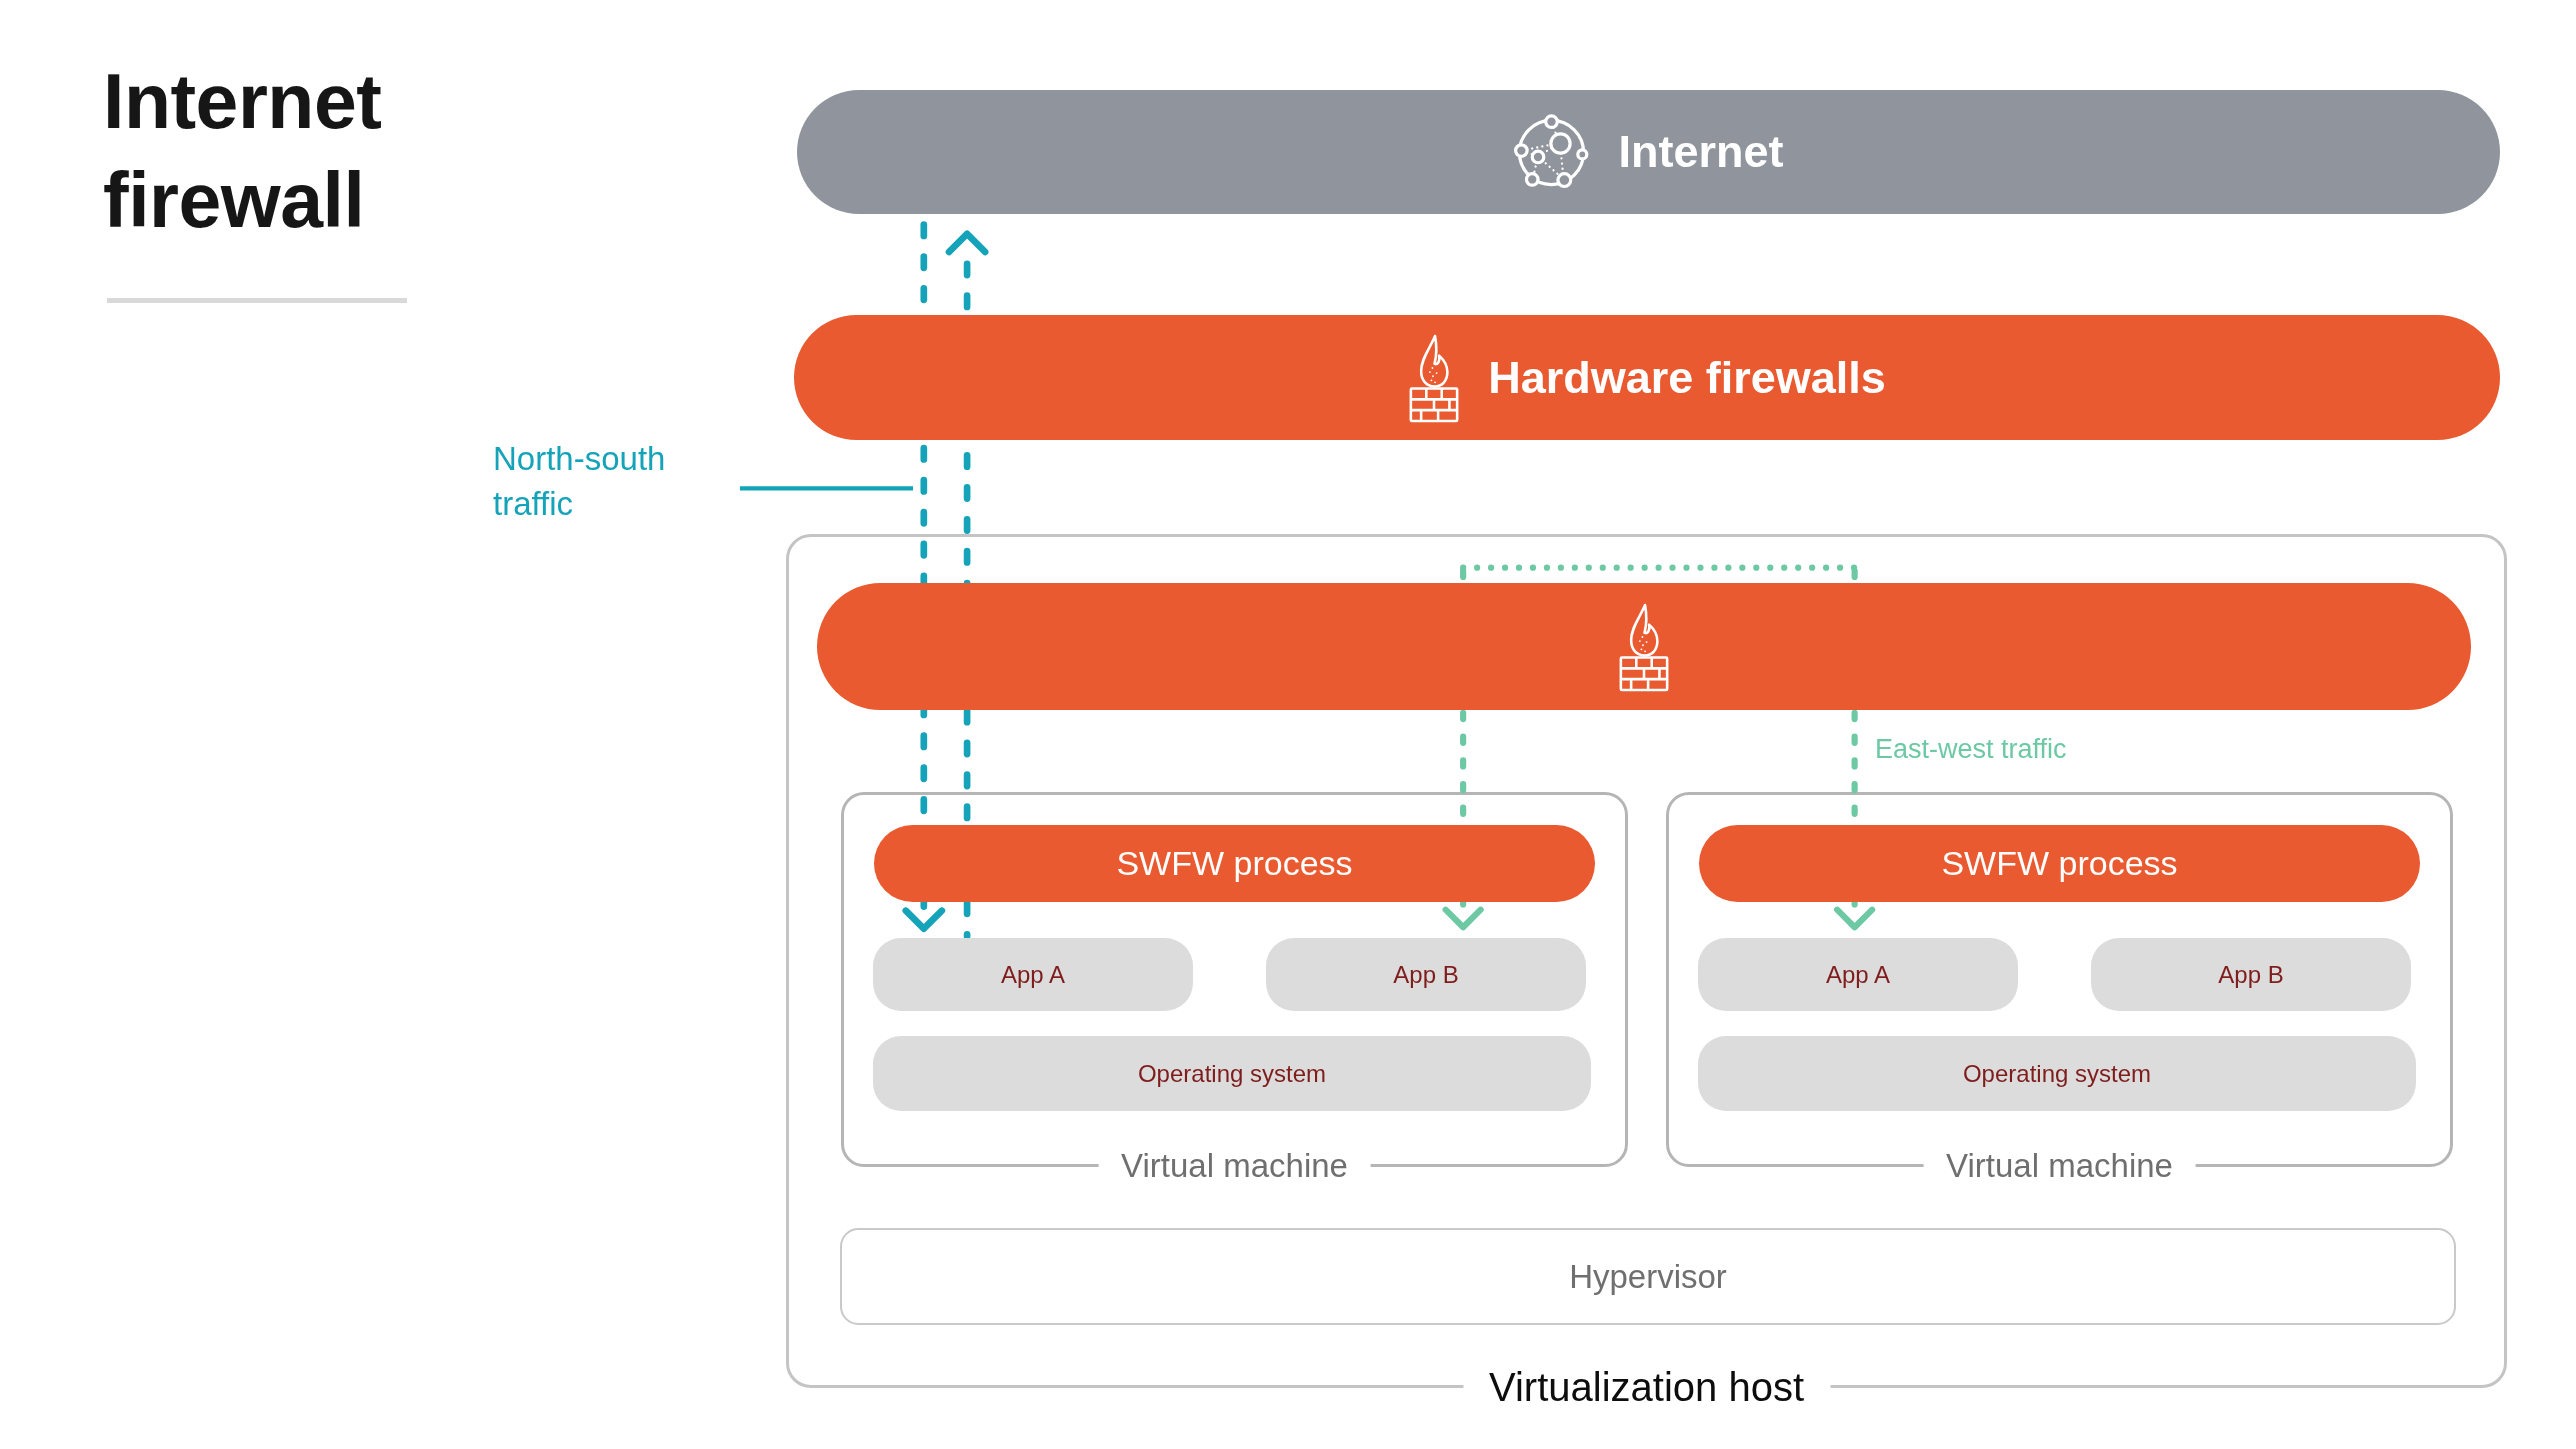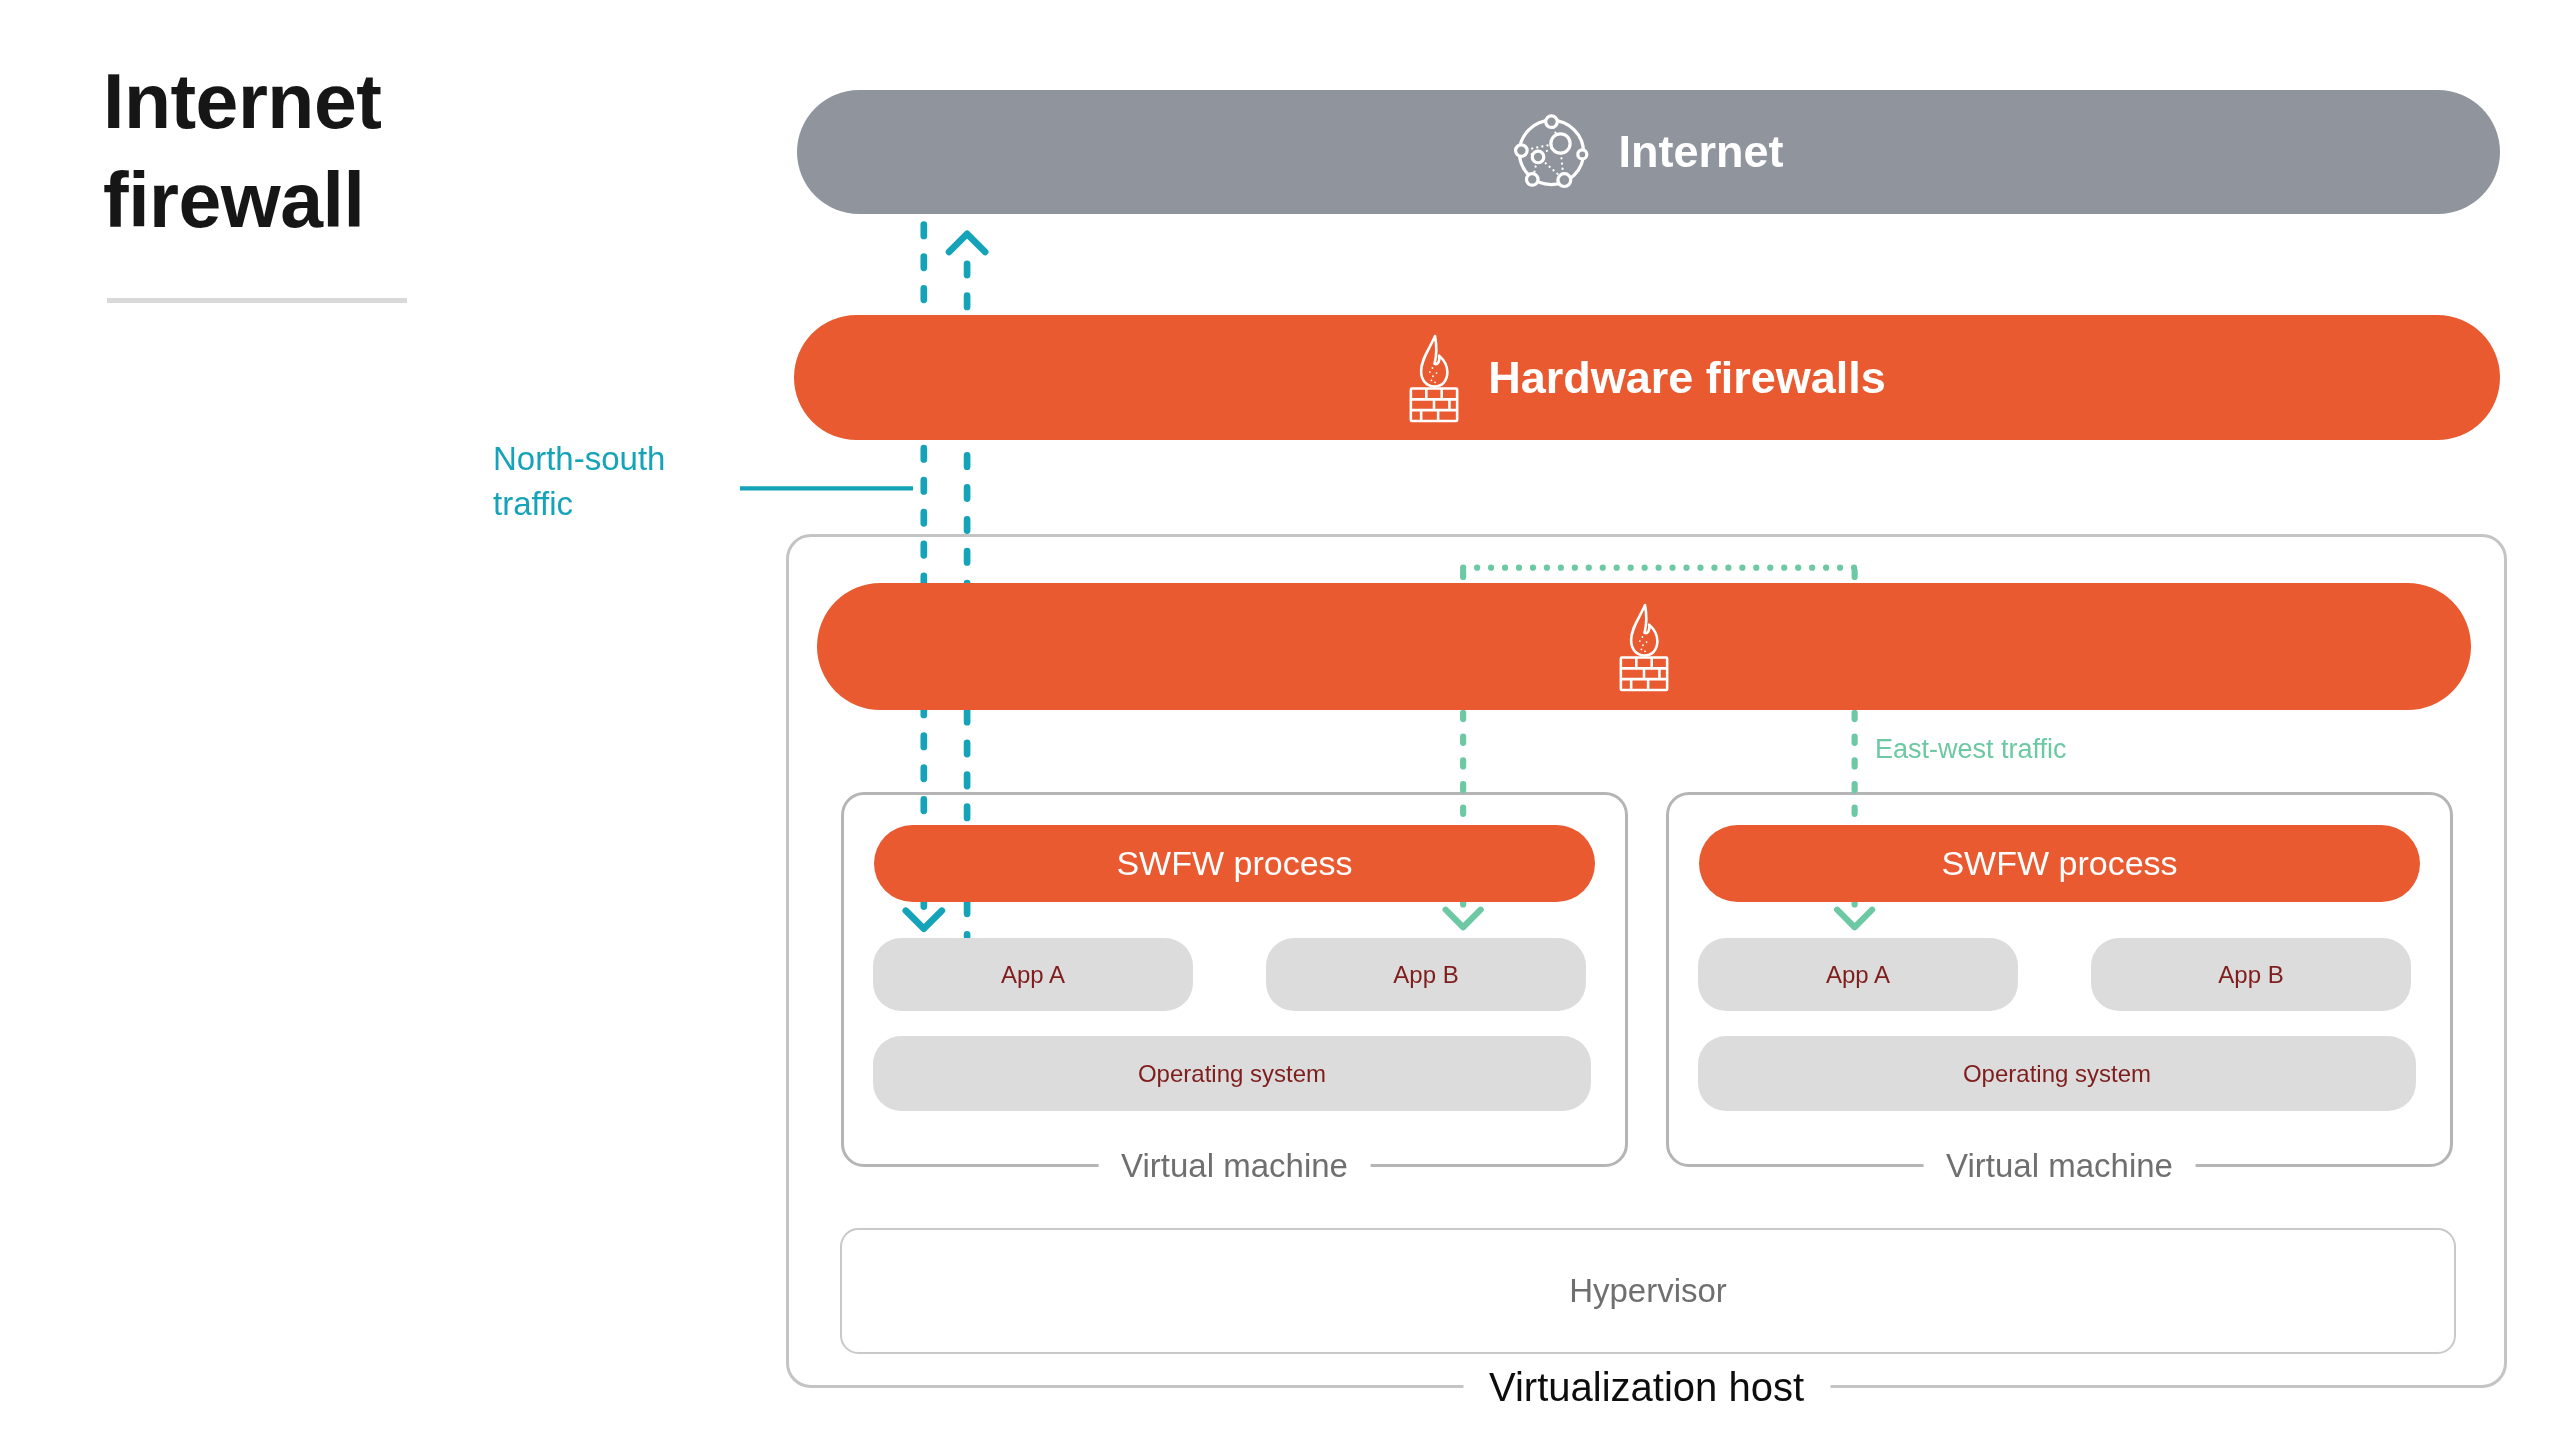--- a/index.html
+++ b/index.html
@@ -32,21 +32,21 @@
   .vm-caption{font-size:33px;color:var(--muted-text);padding:0 23px;}
 
   .swfw-bar{top:825px;width:721px;height:77px;border-radius:39px;background:var(--orange);
     display:flex;align-items:center;justify-content:center;z-index:3;}
   .swfw-bar span{color:#ffffff;font-size:34px;}
   .pill{background:var(--pill-gray);border-radius:28px;display:flex;align-items:center;justify-content:center;z-index:3;}
   .pill span{color:#7f1d1d;font-size:24px;}
   .app-pill{top:938px;width:320px;height:73px;}
   .os-pill{top:1036px;width:718px;height:75px;}
 
-  .hypervisor-box{left:840px;top:1228px;width:1616px;height:126px;border:2.6px solid var(--hypervisor-border);
+  .hypervisor-box{left:840px;top:1228px;width:1616px;height:97px;border:2.6px solid var(--hypervisor-border);
     border-radius:18.5px;display:flex;align-items:center;justify-content:center;z-index:3;background:#fff;}
   .hypervisor-box span{font-size:33px;color:var(--muted-text);}
 
   .ns-label{left:493px;top:436px;width:258px;text-align:left;font-size:33px;line-height:45px;color:var(--teal);z-index:4;}
   .ew-label{left:1875px;top:734px;font-size:27px;color:var(--mint);z-index:4;white-space:nowrap;}
 
   #traffic-overlay{left:0;top:0;z-index:2;pointer-events:none;}
   .teal-dash{stroke:var(--teal);stroke-width:13;stroke-linecap:round;stroke-dasharray:22 40;fill:none;}
   .teal-chevron{stroke:var(--teal);stroke-width:13;stroke-linecap:round;stroke-linejoin:round;fill:none;}
   .teal-solid{stroke:var(--teal);stroke-width:8;fill:none;}

